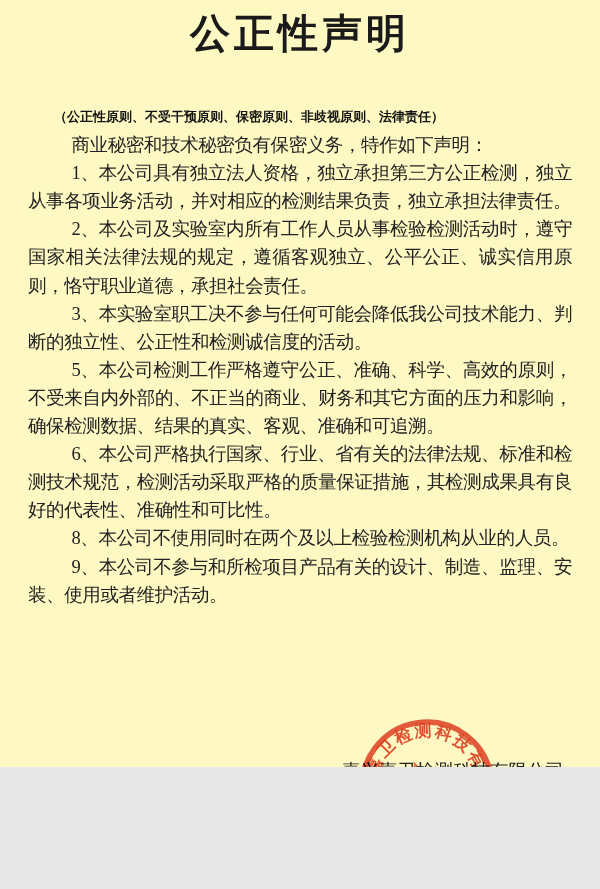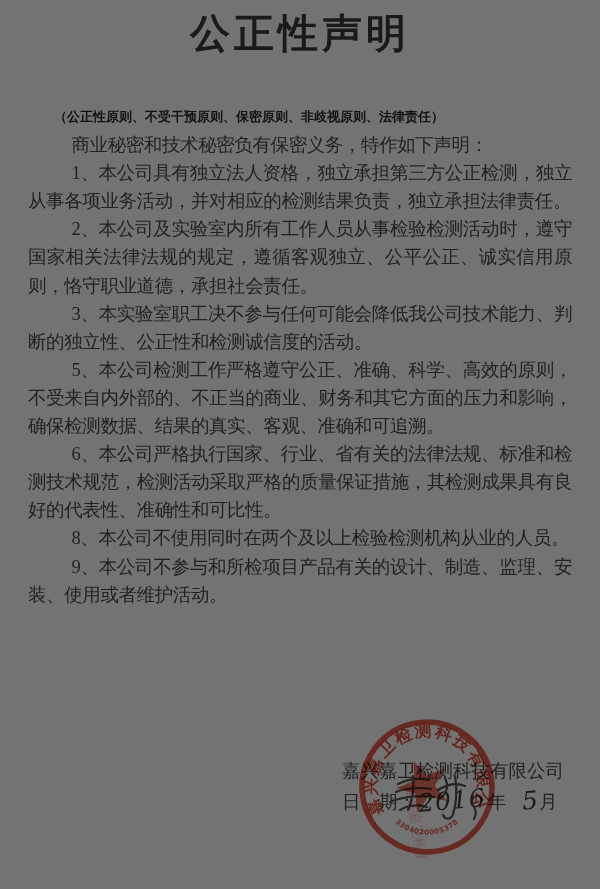--- a/index.html
+++ b/index.html
@@ -1,19 +1,19 @@
 <!DOCTYPE html>
 <html><head>
 <meta charset="utf-8">
 <style>
   html,body{margin:0;padding:0;background:#e8e8e8;}
   .page{
     position:relative;
-    width:600px;height:889px;
-    background:#737373;
+    width:600px;height:767px;
+    background:#fef9c3;
     overflow:hidden;
     font-family:"Liberation Serif","DejaVu Serif",serif;
     color:#1f1f1f;
     margin:0 auto;
   }
   .title{
     margin:0;
     padding-top:8px;
     height:52px;
     line-height:52px;

